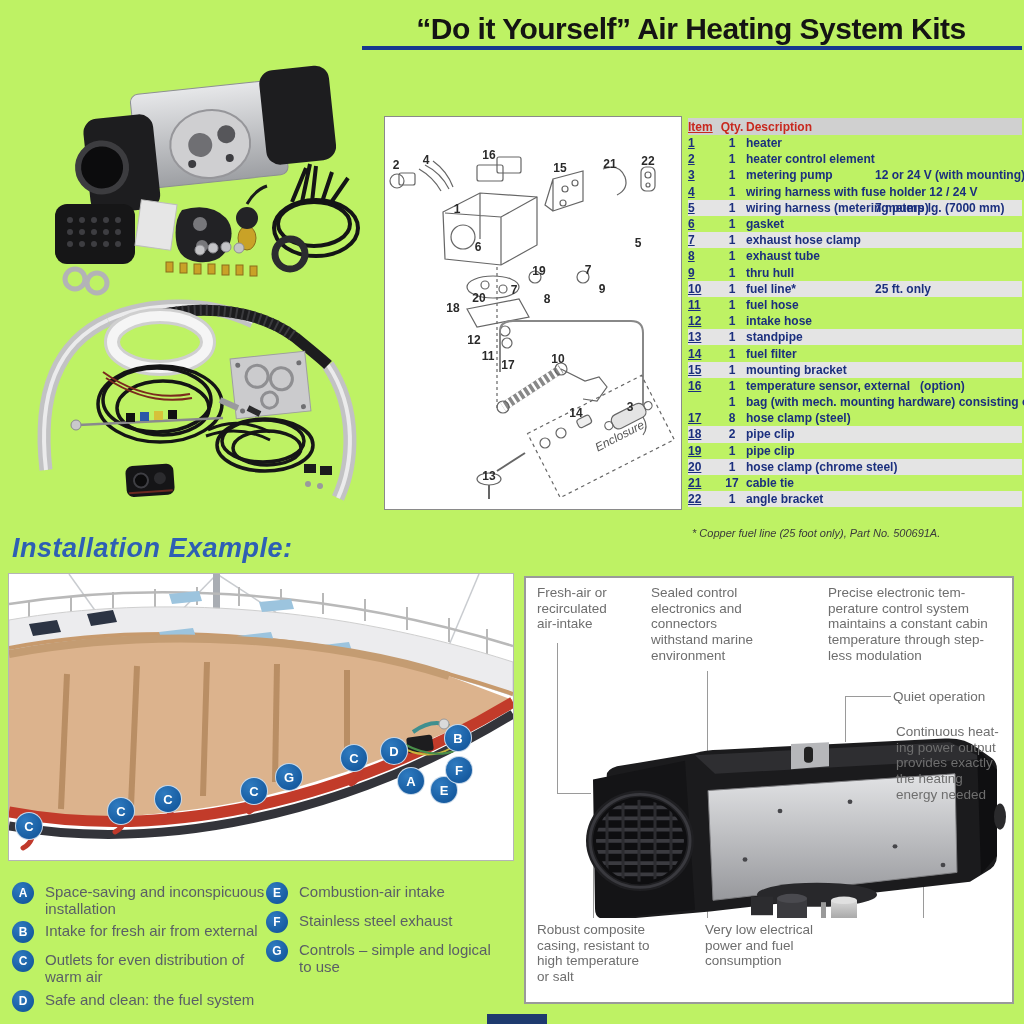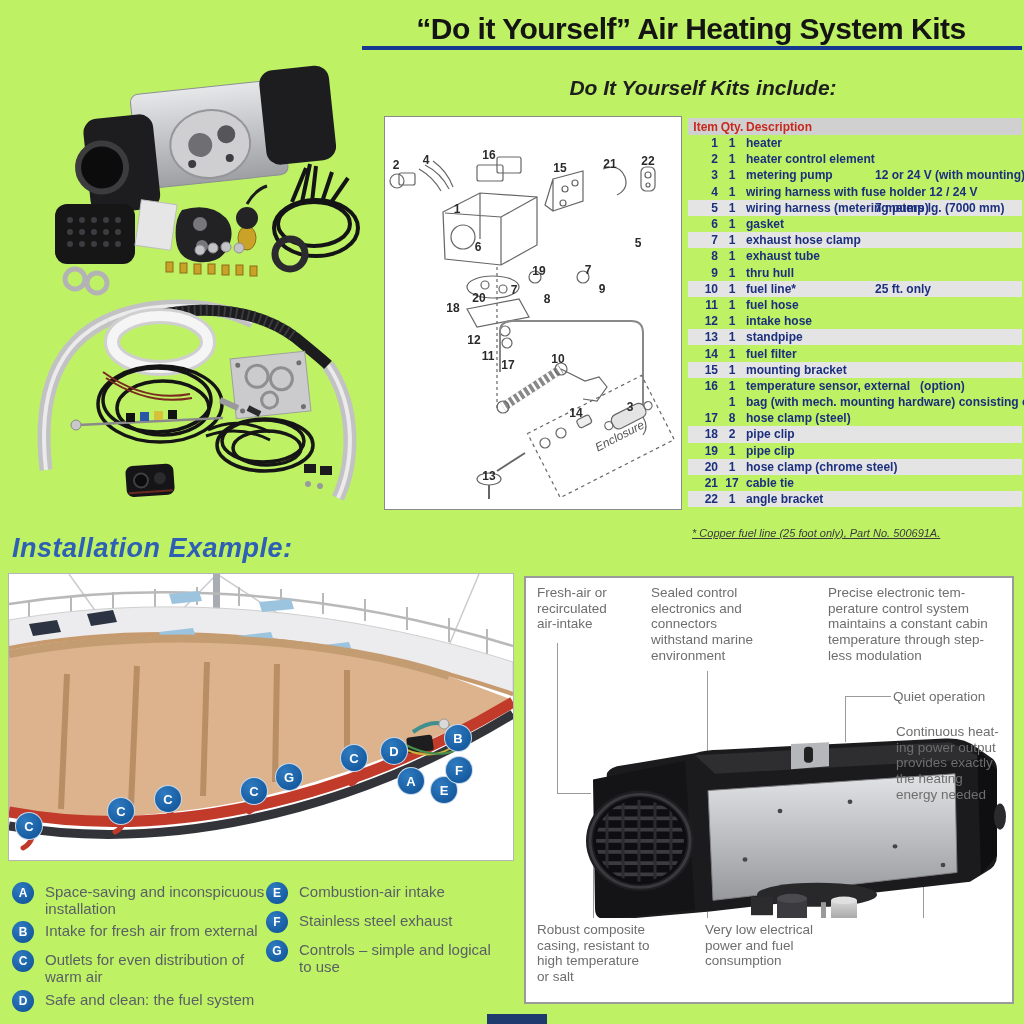--- a/index.html
+++ b/index.html
@@ -20,25 +20,25 @@
   .diagram-num{position:absolute;transform:translate(-50%,-50%);font-size:12px;font-weight:700;color:#2a2a2a;}
   .enclosure-label{position:absolute;left:208px;top:312px;transform:rotate(-27deg);
                    font-style:italic;font-size:12px;color:#555;}
 
   
   .parts-table{position:absolute;left:688px;top:118px;width:334px;
                font-size:12px;font-weight:700;color:#1b2f7e;}
   .t-head{display:flex;align-items:center;height:17px;background:#d0d0d0;color:#c8281e;}
   .t-row{display:flex;align-items:center;position:relative;height:16.2px;white-space:nowrap;}
   .t-row.shaded{background:#e4e4e4;}
-  .c-item{width:30px;text-align:right;flex:none;}
+  .c-item{width:30px;text-align:left;flex:none;text-decoration:underline;}
   .c-qty{width:28px;text-align:center;flex:none;}
   .c-desc{flex:1;text-align:left;overflow:visible;}
   .c-note{position:absolute;left:187px;top:0;height:100%;display:flex;align-items:center;}
-  .footnote{position:absolute;left:692px;top:527px;font-size:11px;font-style:italic;color:#3a3a3a;text-decoration:underline;}
+  .footnote{position:absolute;left:692px;top:527px;font-size:11px;font-style:italic;color:#3a3a3a;}
 
   
   .install-heading{position:absolute;left:12px;top:533px;font-size:27px;font-style:italic;
                    font-weight:700;color:#2e5fb4;letter-spacing:.5px;}
   .boat-panel{position:absolute;left:8px;top:573px;width:504px;height:286px;
               border:1px solid #b5b5b5;background:#fff;overflow:hidden;}
   .boat-marker{position:absolute;width:26px;height:26px;margin:-13px 0 0 -13px;border-radius:50%;
                background:radial-gradient(circle at 35% 30%,#2f7bc0,#0d4f94);
                border:1px solid rgba(255,255,255,.75);
                color:#fff;font-size:13px;font-weight:700;display:flex;align-items:center;justify-content:center;}
@@ -57,21 +57,20 @@
 
   .footer-mark{position:absolute;left:487px;top:1014px;width:60px;height:10px;background:#1e3a6e;}
 </style>
 </head>
 <body>
 
 <div class="page">
 
   <div class="title">“Do it Yourself” Air Heating System Kits</div>
   <div class="title-underline"></div>
-  <div class="subtitle">Do It Yourself Kits include:</div>
 
   <svg class="abs" style="left:40px;top:52px" width="340" height="250" viewBox="0 0 340 250">
     <defs>
       <linearGradient id="sg" x1="0" y1="0" x2="0" y2="1">
         <stop offset="0" stop-color="#e6e7e9"></stop>
           <stop offset="1" stop-color="#9d9fa3"></stop>
       </linearGradient>
     </defs>
     <g transform="rotate(-6 170 90)">
       <rect x="95" y="35" width="150" height="95" rx="8" fill="url(#sg)" stroke="#8d8f93"></rect>

